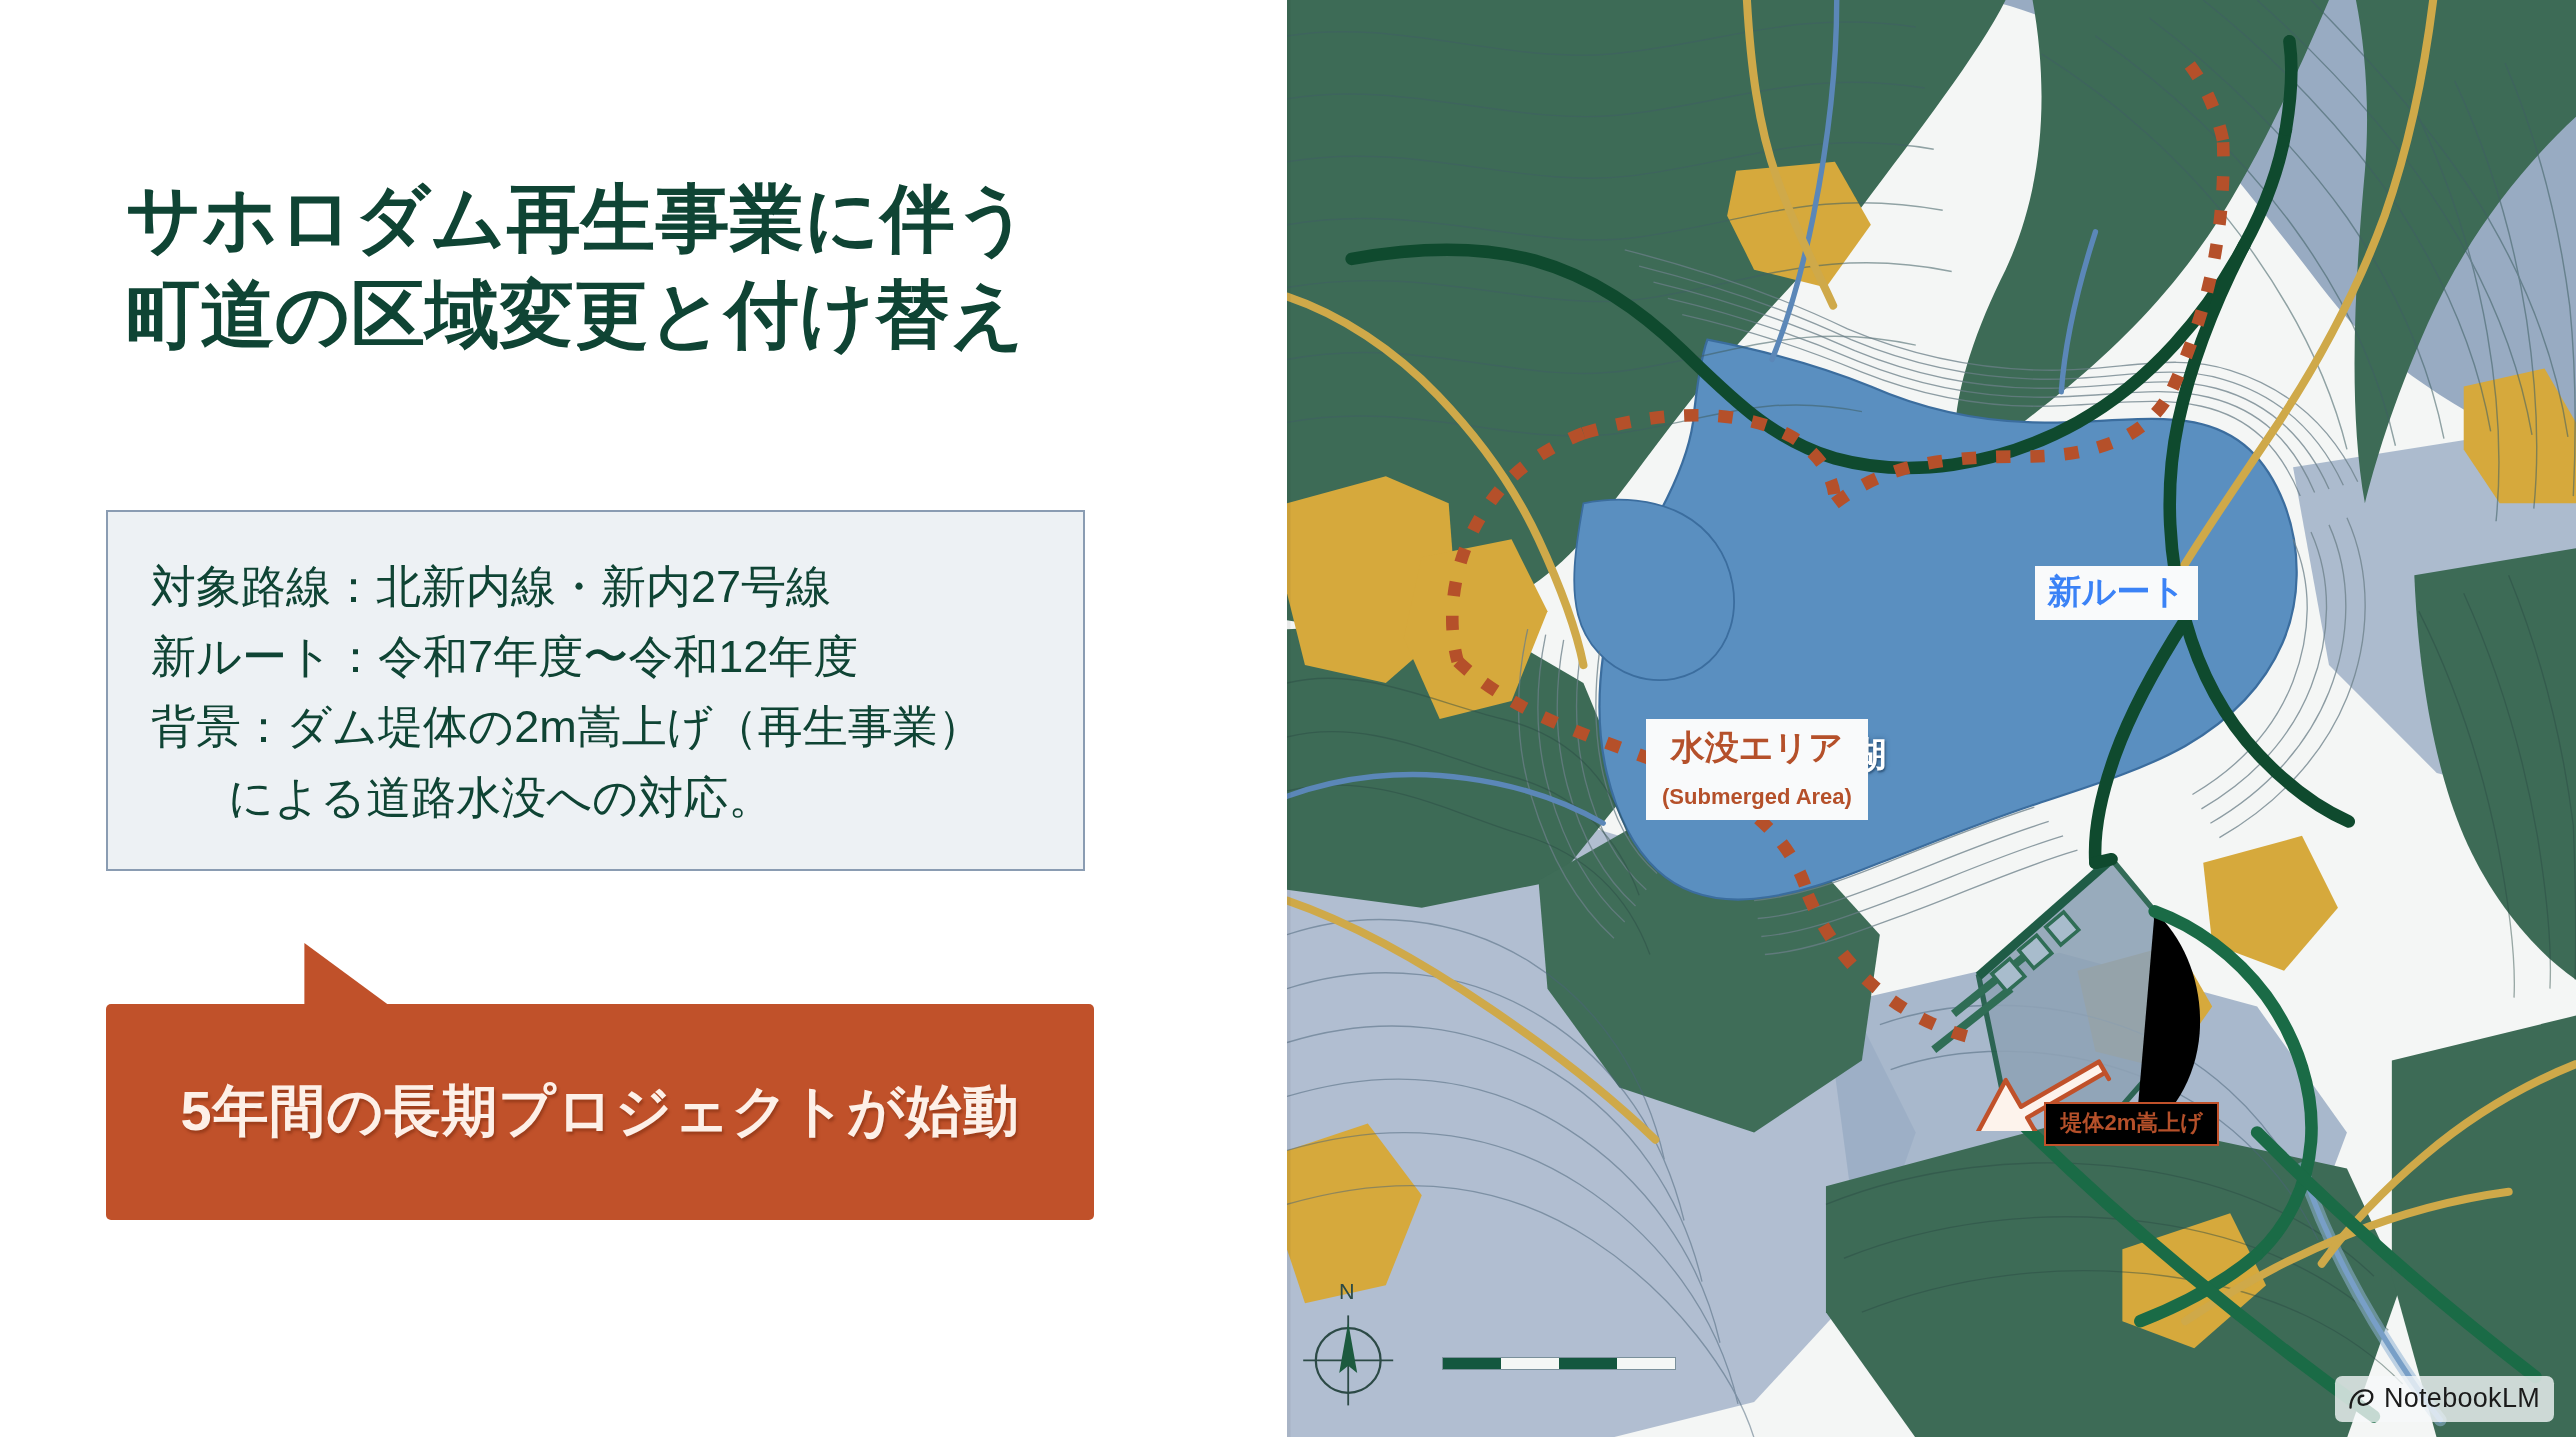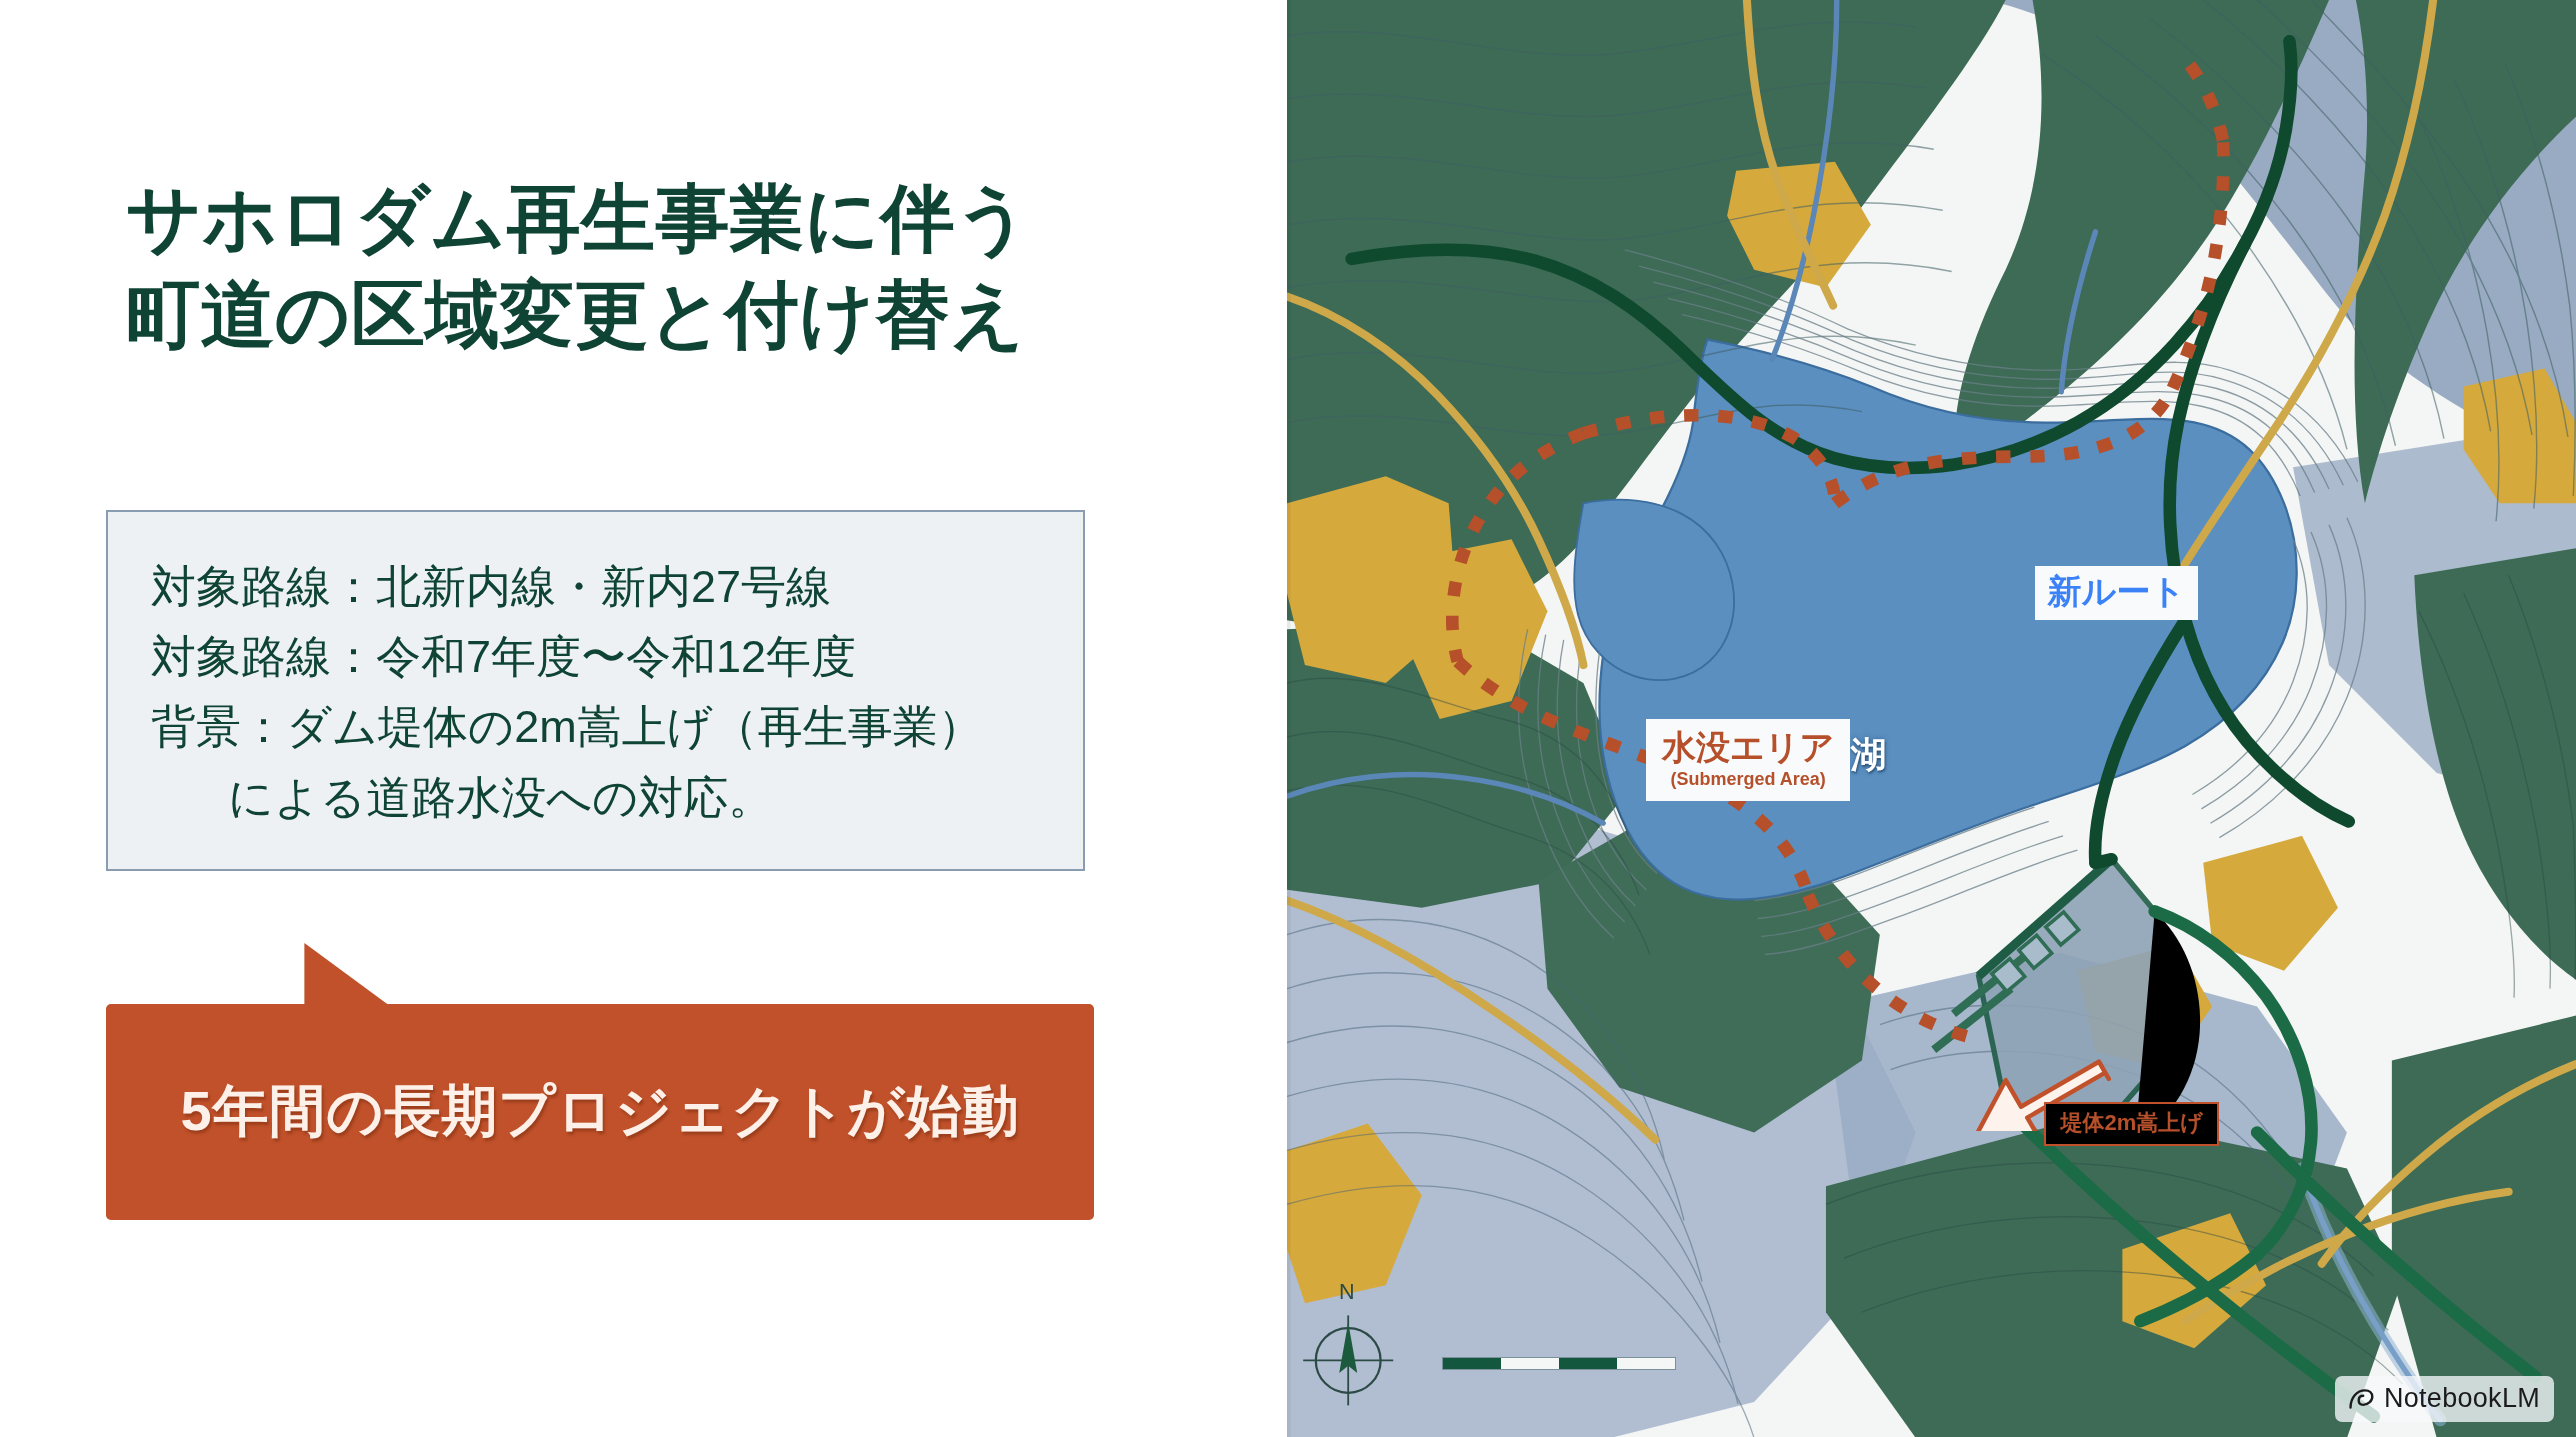--- a/index.html
+++ b/index.html
@@ -156,23 +156,23 @@
     padding: 9px 16px 10.8px 16px;
     text-align: center;
   }
   .lbl-submerged .jp {
     display: block;
     font-size: 34px;
     line-height: 1.15;
   }
   .lbl-submerged .en {
     display: block;
-    font-size: 18px;
+    font-size: 22px;
     line-height: 1.15;
-    margin-top: 2px;
+    margin-top: 17px;
   }
   .lbl-dam {
     left: 757px;
     top: 1102px;
     background: #000000;
     border: 2.7px solid #c0512a;
     color: #b5502a;
     font-size: 22px;
     padding: 7.2px 14.4px 9px 14.4px;
   }
@@ -231,21 +231,21 @@
 
 <div id="slide">
 
   <div class="left-panel">
 
     <div class="slide-title"><span>サホロダム再生事業に伴う</span>
 <span>町道の区域変更と付け替え</span></div>
 
     <div class="info-box">
       <div class="info-line">対象路線：北新内線・新内27号線</div>
-      <div class="info-line">対象路線：令和7年度〜令和12年度</div>
+      <div class="info-line">新ルート：令和7年度〜令和12年度</div>
       <div class="info-line">背景：ダム堤体の2m嵩上げ（再生事業）</div>
       <div class="info-line indent">による道路水没への対応。</div>
     </div>
 
     <div class="callout-wrap">
       <div class="callout-tail">
         <svg width="108" height="72" viewBox="0 0 120 80">
           <polygon points="6,0 112,78 6,78" fill="#c0512a"></polygon>
         </svg>
       </div>

